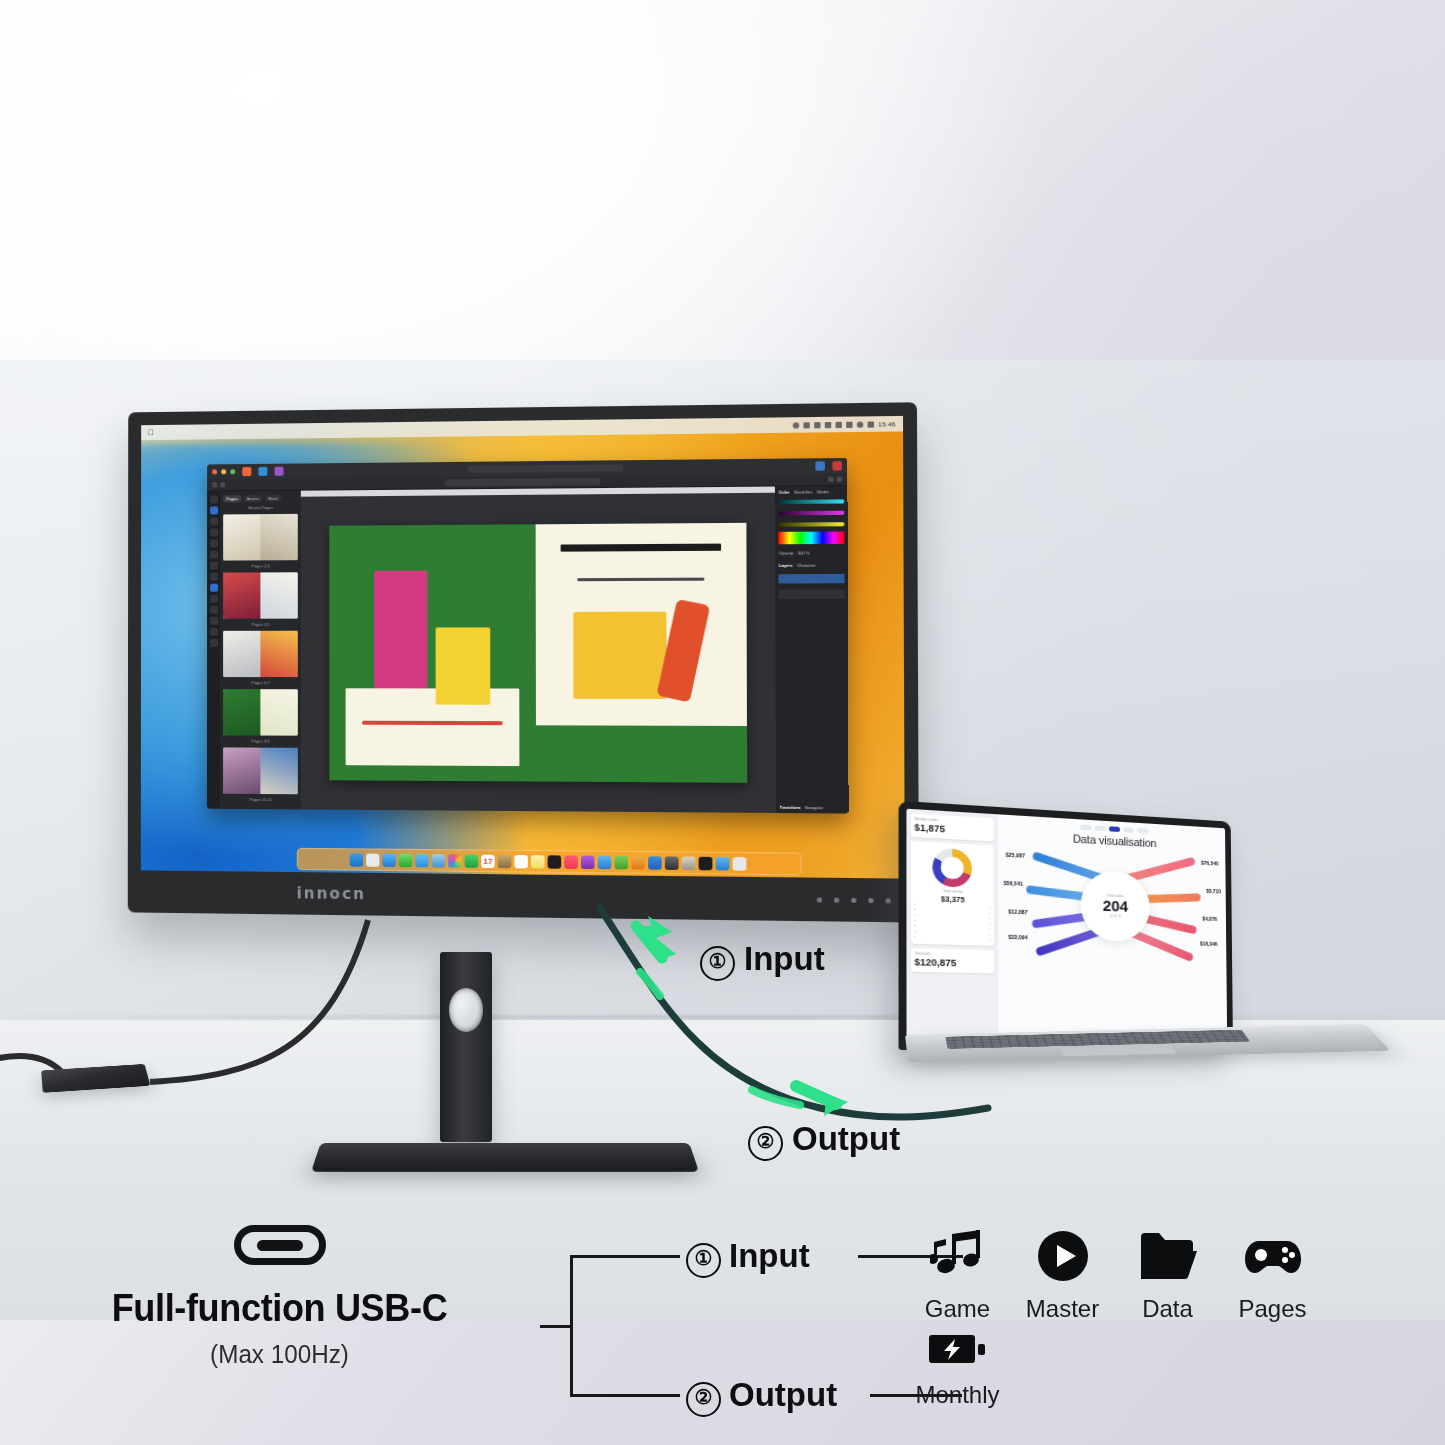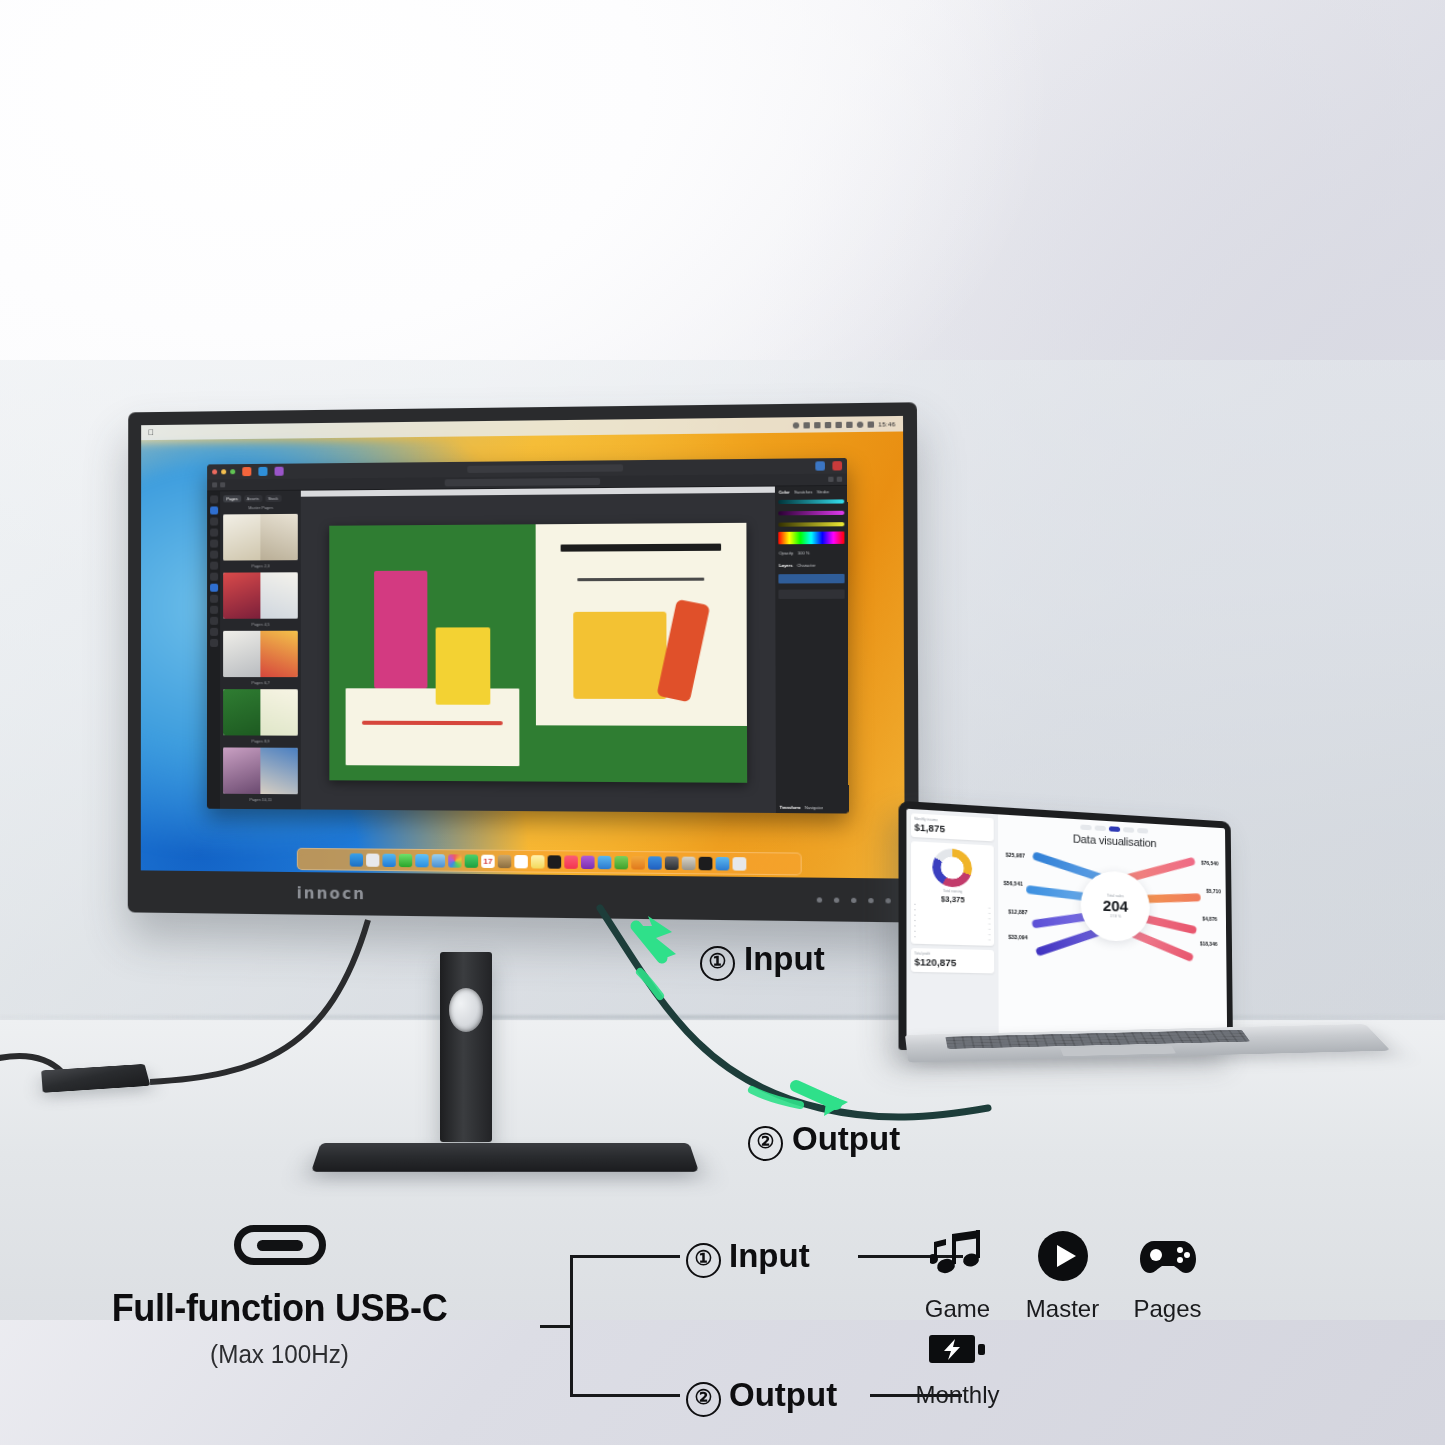--- a/index.html
+++ b/index.html
@@ -646,20 +646,29 @@
         <div class="feat">
           <div class="glyph">
             <svg width="54" height="54" viewBox="0 0 54 54" aria-hidden="true">
               <circle class="blk" cx="27" cy="27" r="25"></circle>
               <path d="M21 16 L40 27 L21 38 Z" fill="#ffffff"></path>
             </svg>
           </div>
           <div class="fname">Master</div>
         </div>
 
+        <div class="feat">
+          <div class="glyph">
+            <svg width="58" height="50" viewBox="0 0 58 50" aria-hidden="true">
+              <path class="blk" d="M2 6 A4 4 0 0 1 6 2 L20 2 L26 9 L50 9 A4 4 0 0 1 54 13 L54 20 L2 20 Z"></path>
+              <path class="blk" d="M2 20 L58 20 L49 46 A3 3 0 0 1 46 48 L2 48 Z"></path>
+            </svg>
+          </div>
+          <div class="fname">Data</div>
+        </div>
 
         <div class="feat">
           <div class="glyph">
             <svg width="60" height="42" viewBox="0 0 60 42" aria-hidden="true">
               <path class="blk" d="M16 6 C8 6 2 14 2 24 C2 32 6 38 12 38 C17 38 20 33 24 31 L36 31 C40 33 43 38 48 38 C54 38 58 32 58 24 C58 14 52 6 44 6 Z"></path>
               <circle cx="18" cy="20" r="6" fill="#ffffff"></circle>
               <circle cx="42" cy="15" r="3" fill="#ffffff"></circle>
               <circle cx="49" cy="20" r="3" fill="#ffffff"></circle>
               <circle cx="42" cy="25" r="3" fill="#ffffff"></circle>
             </svg>

